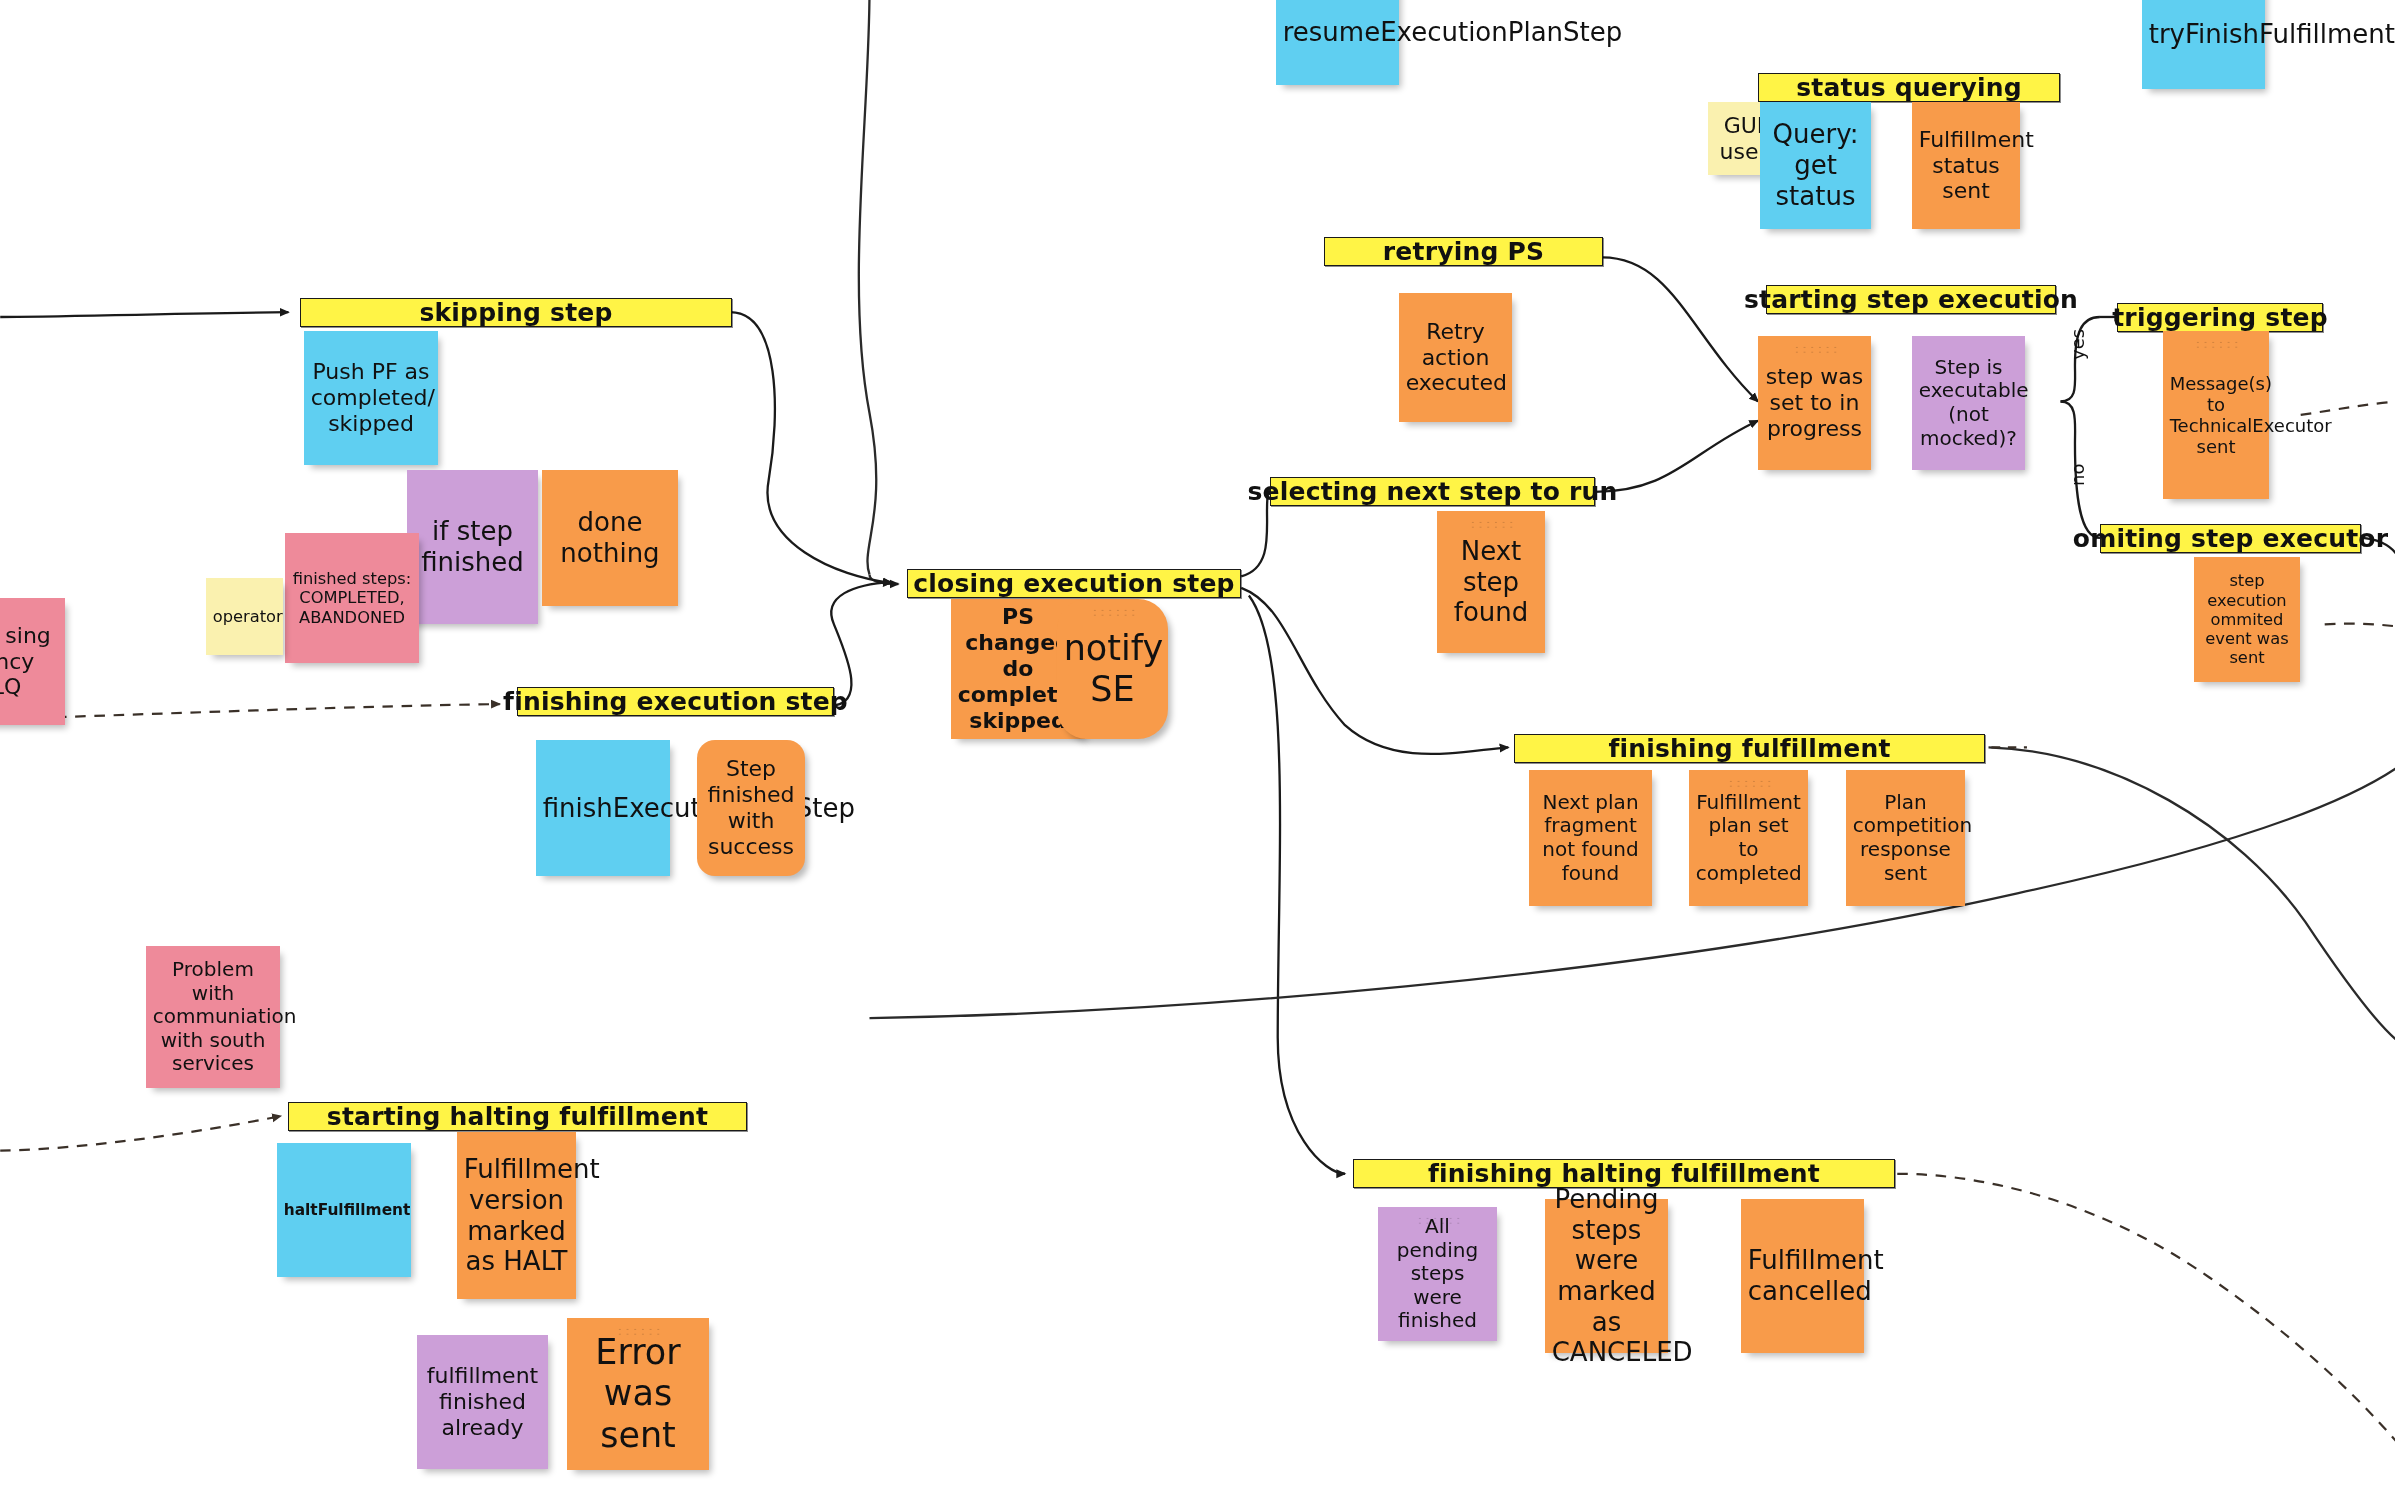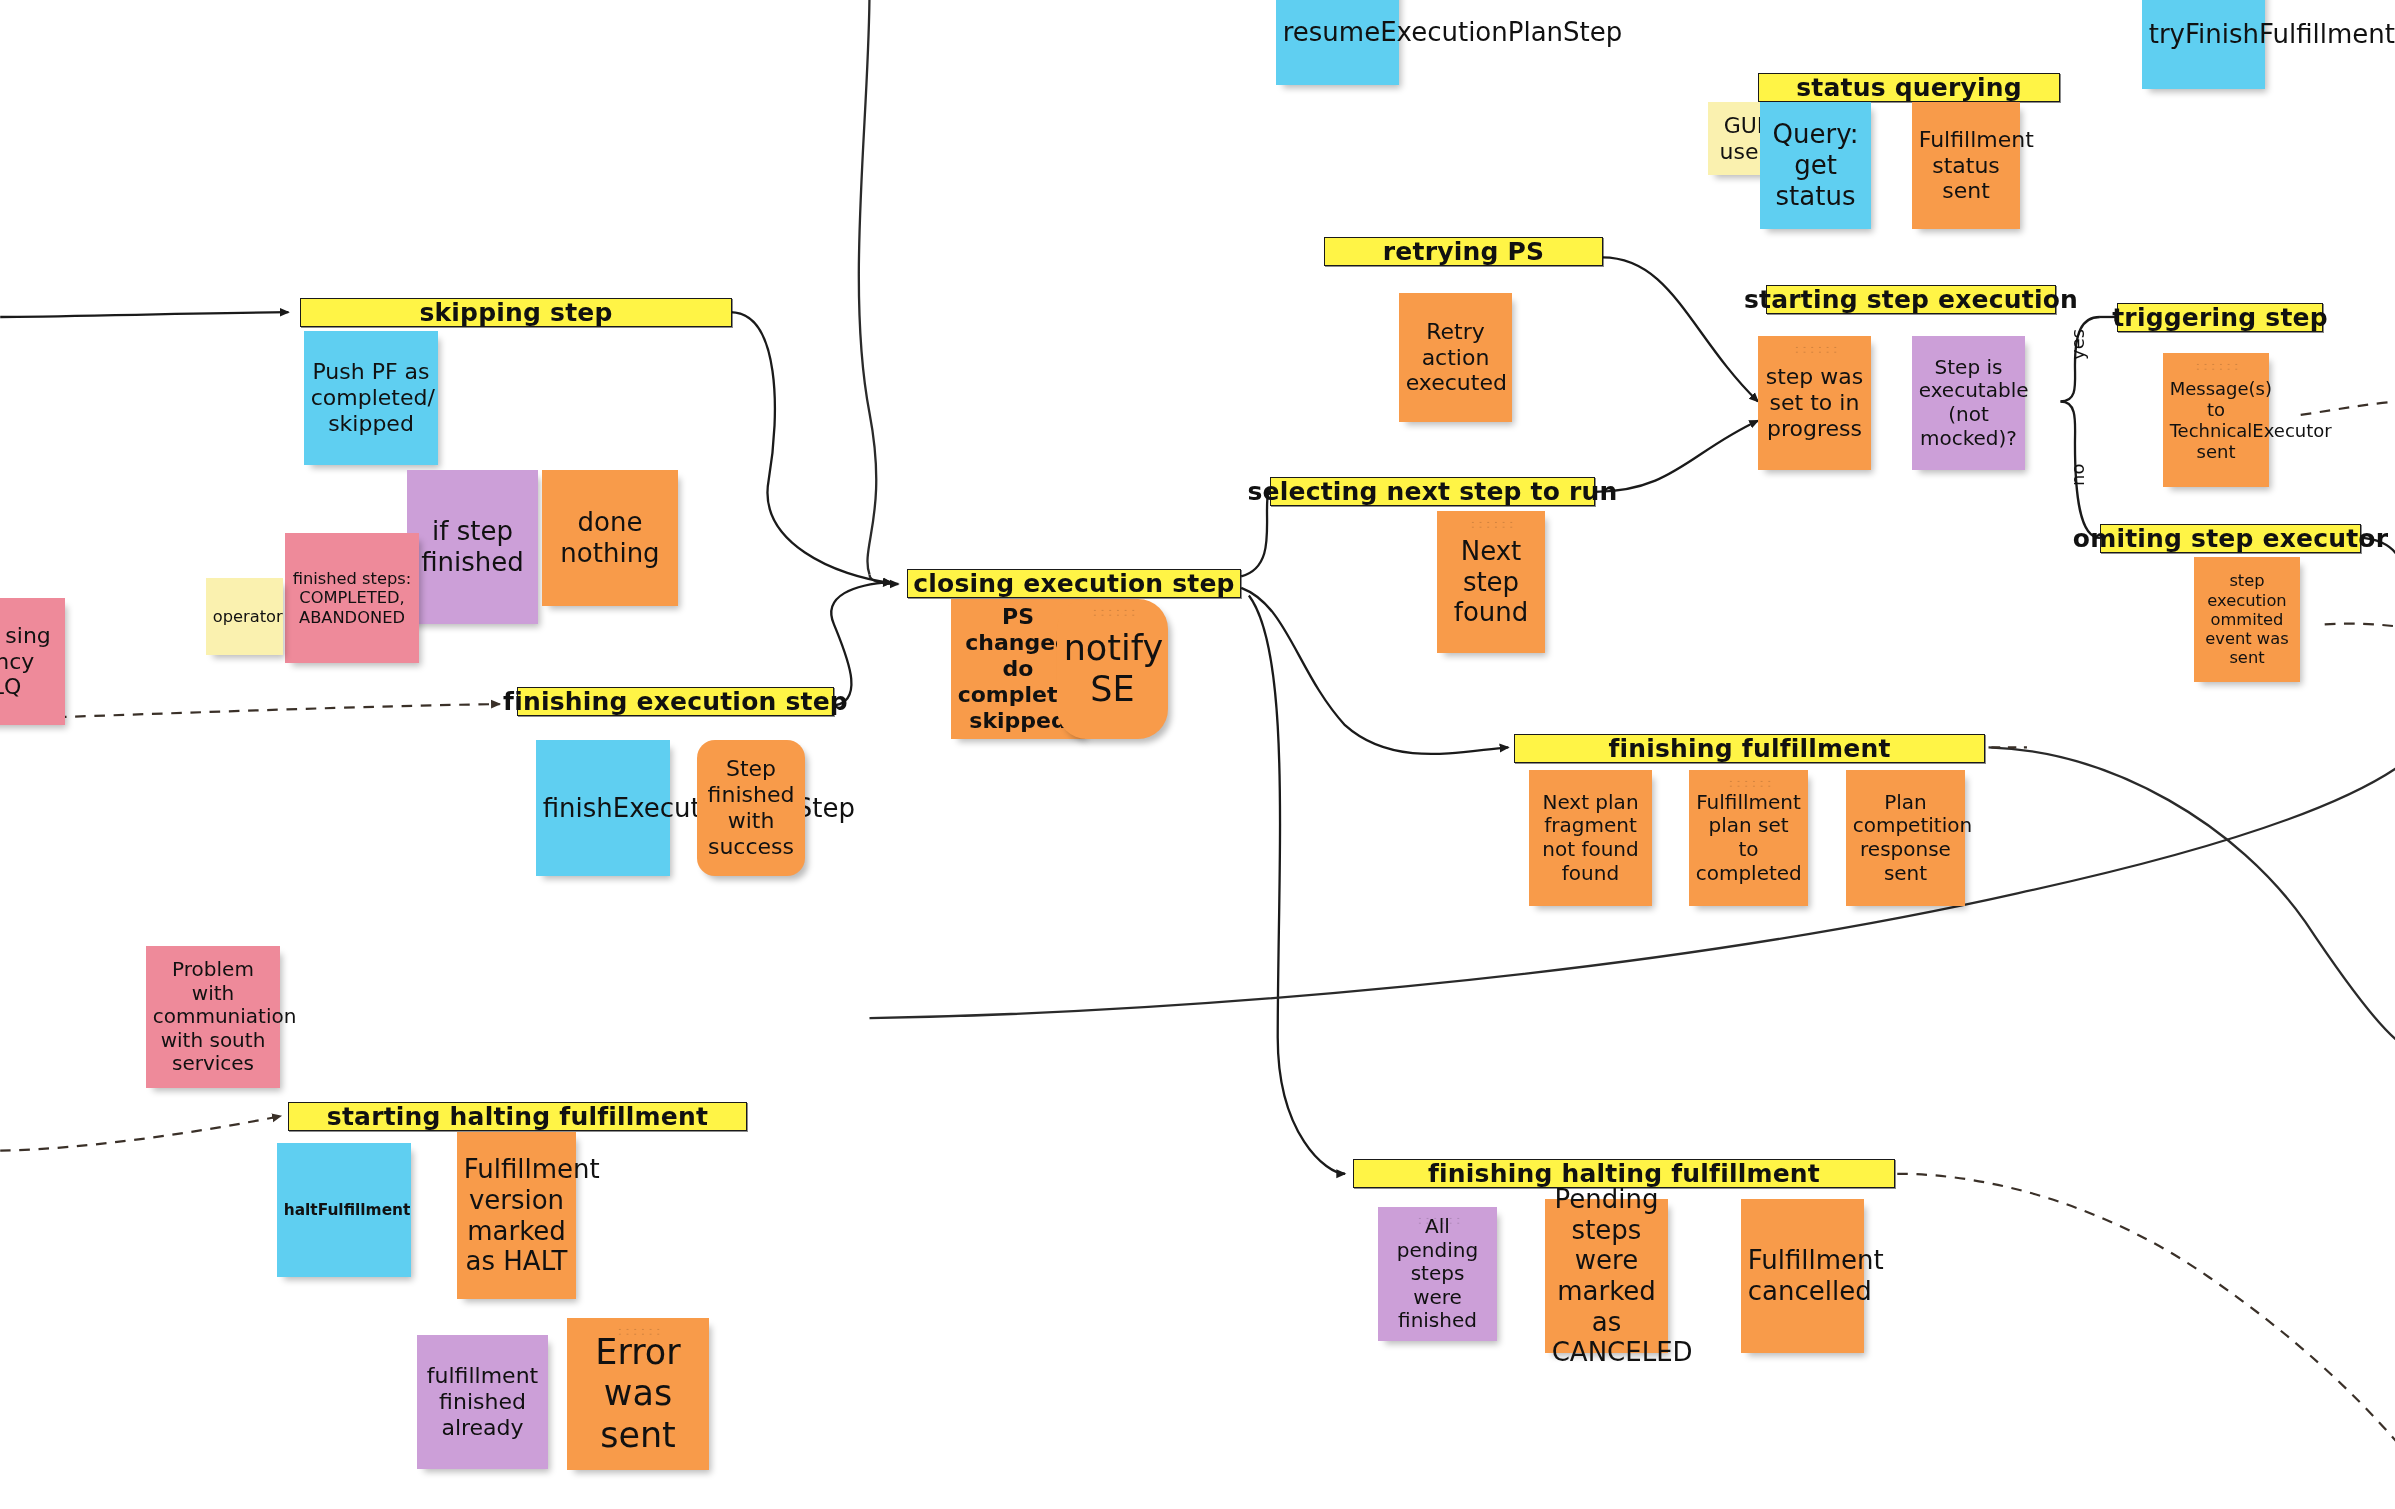--- a/index.html
+++ b/index.html
@@ -173,21 +173,21 @@
   <div class="edge-label rot" style="left:2067px;top:360px;">
     <span>yes</span>
   </div>
   <div class="edge-label rot" style="left:2067px;top:486px;">
     <span>no</span>
   </div>
 
   <div class="phase" style="left:2117px;top:303px;width:206px;">
     <span>triggering step</span>
   </div>
-  <div class="note n-orange tape fs18" style="left:2163px;top:353px;width:106px;height:134px;">
+  <div class="note n-orange tape fs18" style="left:2163px;top:331px;width:106px;height:168px;">
     <span>Message(s) to TechnicalExecutor sent</span>
   </div>
 
   <div class="phase" style="left:2100px;top:524px;width:261px;">
     <span>omiting step executor</span>
   </div>
   <div class="note n-orange fs16" style="left:2194px;top:557px;width:106px;height:125px;">
     <span>step execution ommited event was sent</span>
   </div>
 

